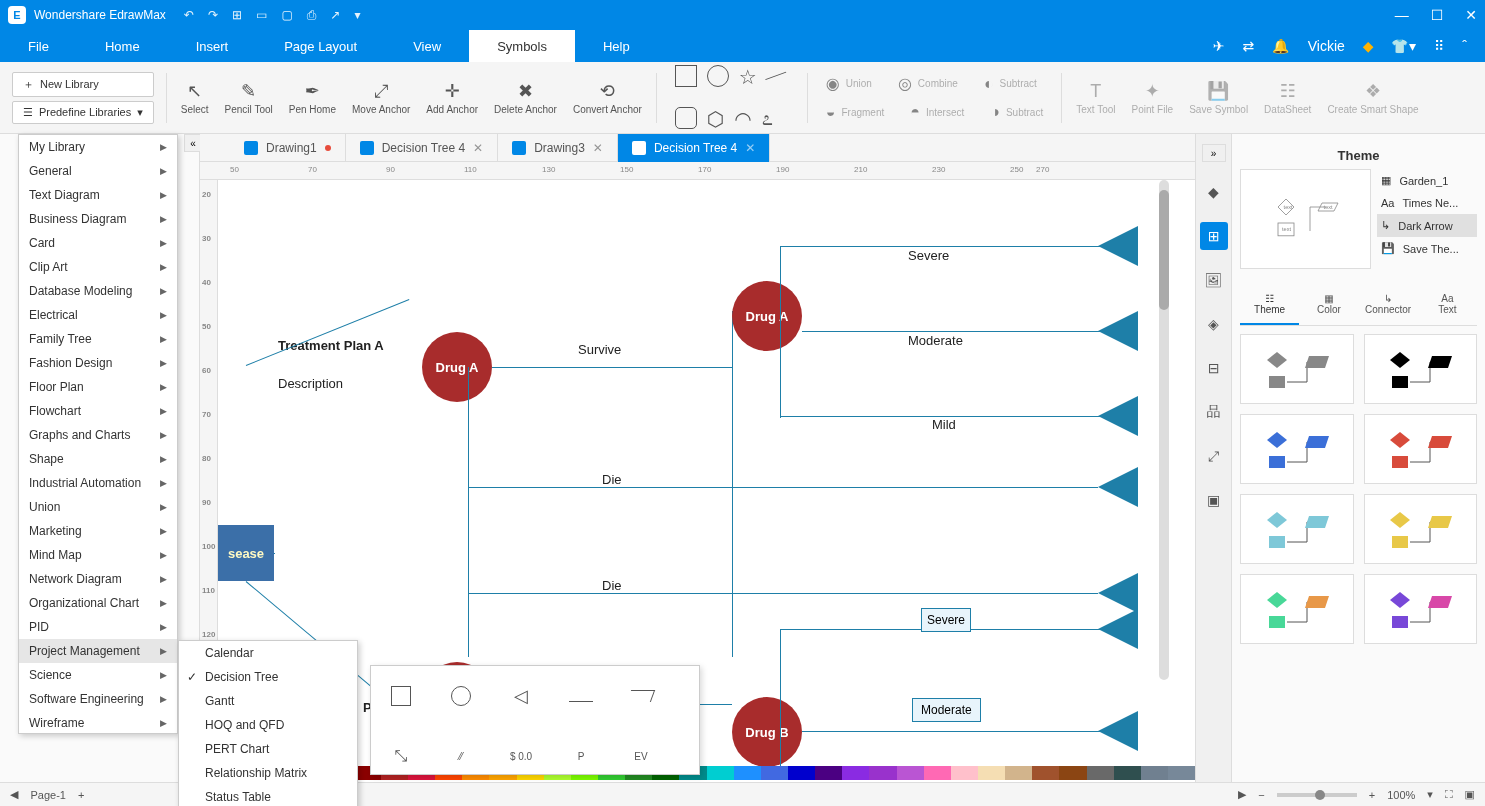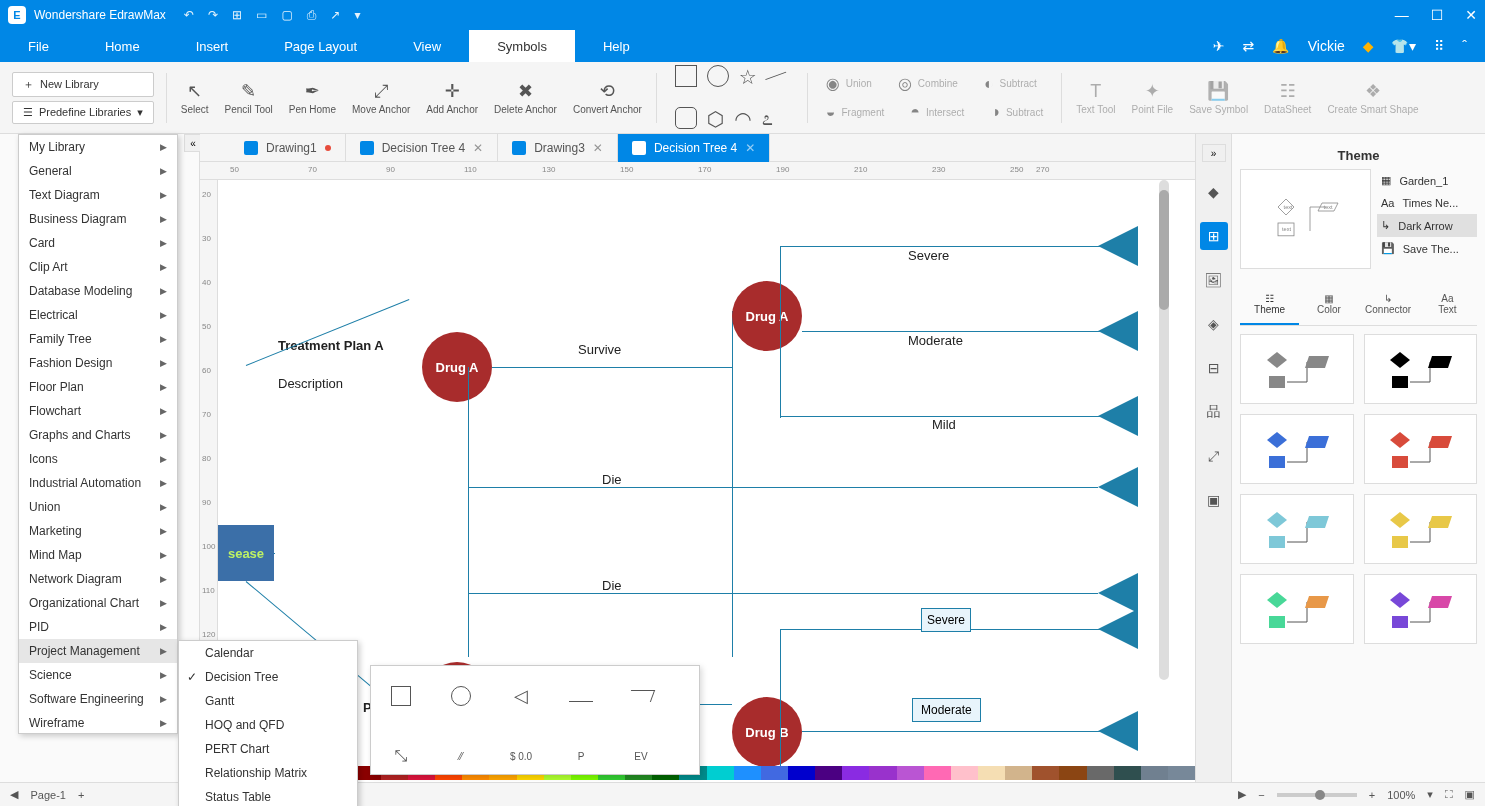--- a/index.html
+++ b/index.html
@@ -41,22 +41,22 @@
 .tab{padding:0 14px;height:28px;display:flex;align-items:center;gap:8px;font-size:12px;color:#555;border-right:1px solid #ddd;cursor:pointer;}
 .tab.active{background:#0087e6;color:#fff;}
 .tab .dot{width:6px;height:6px;background:#e74c3c;border-radius:50%;}
 .tab .close{font-size:12px;opacity:0.6;}
 .tab .ticon{width:14px;height:14px;background:#0087e6;border-radius:2px;display:inline-block;}
 .tab.active .ticon{background:#fff;}
 .ruler-h{height:18px;background:#f5f5f5;border-bottom:1px solid #ddd;position:relative;font-size:8px;color:#888;}
 .ruler-h span{position:absolute;top:3px;}
 .canvas{position:absolute;top:46px;left:18px;right:0;bottom:0;background:#fff;}
 .ruler-v{position:absolute;top:46px;left:0;width:18px;bottom:0;background:#f5f5f5;border-right:1px solid #ddd;font-size:8px;color:#888;}
-.ruler-v span{position:absolute;left:2px;writing-mode:horizontal-tb;}
-.node-rect{position:absolute;background:#3b6fa8;color:#bef264;font-size:13px;font-weight:bold;display:flex;align-items:center;justify-content:center;padding:6px;}
+.ruler-v span{position:absolute;left:2px;writing-mode:horizontal-tb;font-weight:bold;}
+.node-rect{position:absolute;background:#3b6fa8;color:#fef9c3;font-size:13px;font-weight:bold;display:flex;align-items:center;justify-content:center;padding:6px;}
 .node-circle{position:absolute;background:#a82c2c;color:#fff;font-size:13px;font-weight:bold;border-radius:50%;display:flex;align-items:center;justify-content:center;}
 .node-tri{position:absolute;width:0;height:0;border-top:20px solid transparent;border-bottom:20px solid transparent;border-right:40px solid #1e7fa8;}
 .node-box{position:absolute;border:1.5px solid #1e7fa8;background:#e8f4fb;font-size:12px;padding:4px 8px;display:flex;align-items:center;justify-content:center;text-align:center;}
 .label{position:absolute;font-size:13px;color:#222;}
 .conn{position:absolute;background:#1e7fa8;height:1px;}
 .connv{position:absolute;background:#1e7fa8;width:1px;}
 .rightpanel{width:290px;background:#fafafa;border-left:1px solid #ddd;display:flex;}
 .righttabs{width:36px;background:#f0f0f0;border-right:1px solid #ddd;display:flex;flex-direction:column;align-items:center;padding-top:10px;gap:16px;}
 .rtab{width:28px;height:28px;display:flex;align-items:center;justify-content:center;font-size:14px;color:#555;cursor:pointer;border-radius:3px;}
 .rtab.active{background:#0087e6;color:#fff;}
@@ -283,21 +283,21 @@
         </div>
         <div class="libitem">
           <span>Flowchart</span>
           <span class="arrow">▶</span>
         </div>
         <div class="libitem">
           <span>Graphs and Charts</span>
           <span class="arrow">▶</span>
         </div>
         <div class="libitem">
-          <span>Icons</span>
+          <span>Shape</span>
           <span class="arrow">▶</span>
         </div>
         <div class="libitem">
           <span>Industrial Automation</span>
           <span class="arrow">▶</span>
         </div>
         <div class="libitem">
           <span>Union</span>
           <span class="arrow">▶</span>
         </div>

